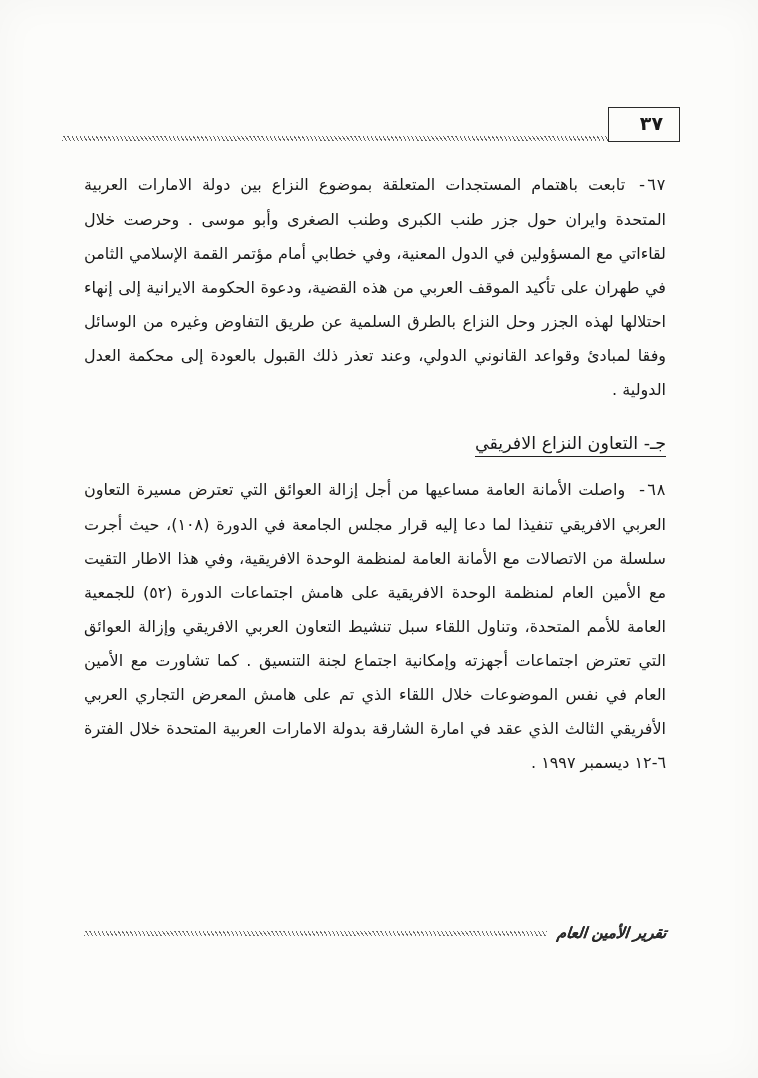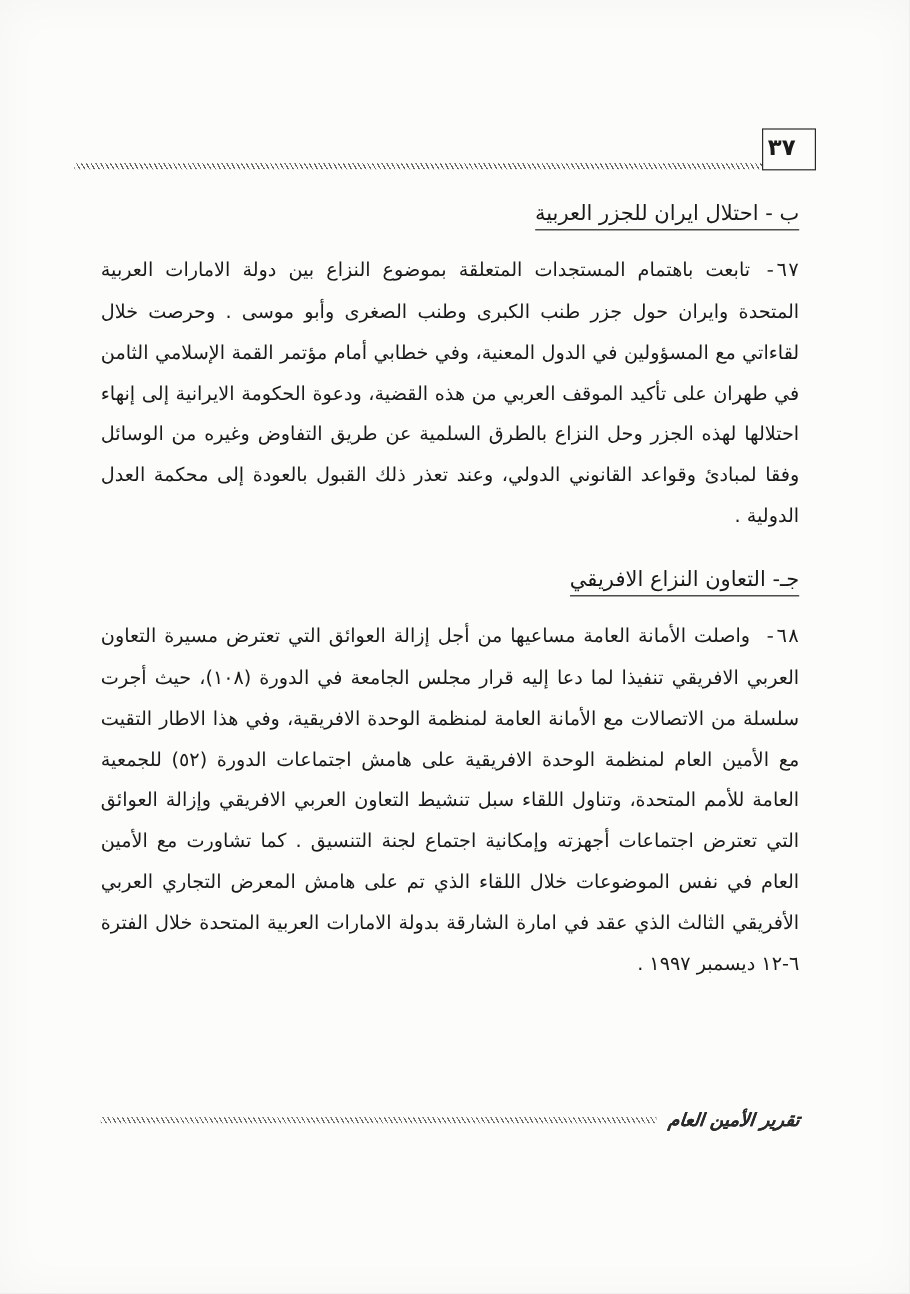--- a/index.html
+++ b/index.html
@@ -26,21 +26,21 @@
     left: 62px;
     right: 78px;
     height: 38px;
     display: flex;
     flex-direction: row-reverse; 
     align-items: flex-end;
   }
   .page-number-box {
     direction: ltr;
     border: 1.5px solid #2a2a2a;
-    padding: 3px 16px 5px 4px;
+    padding: 3px 16px 5px 31px;
     font-size: 19px;
     font-weight: bold;
     background: #fcfcfa;
     line-height: 1.3;
   }
   .hatch-rule {
     flex: 1;
     height: 5px;
     margin-bottom: 1px;
     background: repeating-linear-gradient(
@@ -119,21 +119,20 @@
 <div class="page">
 
   <div class="header-row">
     <div class="hatch-rule"></div>
     <div class="page-number-box">٣٧</div>
   </div>
 
   <div class="content">
 
     <div class="section">
-      <div class="section-heading">ب - احتلال ايران للجزر العربية</div>
       <p class="para">
         <span class="item-number">٦٧-</span><span>تابعت باهتمام المستجدات المتعلقة بموضوع النزاع بين دولة الامارات العربية المتحدة وايران حول جزر طنب الكبرى وطنب الصغرى وأبو موسى . وحرصت خلال لقاءاتي مع المسؤولين في الدول المعنية، وفي خطابي أمام مؤتمر القمة الإسلامي الثامن في طهران على تأكيد الموقف العربي من هذه القضية، ودعوة الحكومة الايرانية إلى إنهاء احتلالها لهذه الجزر وحل النزاع بالطرق السلمية عن طريق التفاوض وغيره من الوسائل وفقا لمبادئ وقواعد القانوني الدولي، وعند تعذر ذلك القبول بالعودة إلى محكمة العدل الدولية .</span>
       </p>
     </div>
 
     <div class="section">
       <div class="section-heading">جـ- التعاون النزاع الافريقي</div>
       <p class="para">
         <span class="item-number">٦٨-</span><span>واصلت الأمانة العامة مساعيها من أجل إزالة العوائق التي تعترض مسيرة التعاون العربي الافريقي تنفيذا لما دعا إليه قرار مجلس الجامعة في الدورة (١٠٨)، حيث أجرت سلسلة من الاتصالات مع الأمانة العامة لمنظمة الوحدة الافريقية، وفي هذا الاطار التقيت مع الأمين العام لمنظمة الوحدة الافريقية على هامش اجتماعات الدورة (٥٢) للجمعية العامة للأمم المتحدة، وتناول اللقاء سبل تنشيط التعاون العربي الافريقي وإزالة العوائق التي تعترض اجتماعات أجهزته وإمكانية اجتماع لجنة التنسيق . كما تشاورت مع الأمين العام في نفس الموضوعات خلال اللقاء الذي تم على هامش المعرض التجاري العربي الأفريقي الثالث الذي عقد في امارة الشارقة بدولة الامارات العربية المتحدة خلال الفترة ٦-١٢ ديسمبر ١٩٩٧ .</span>
       </p>

